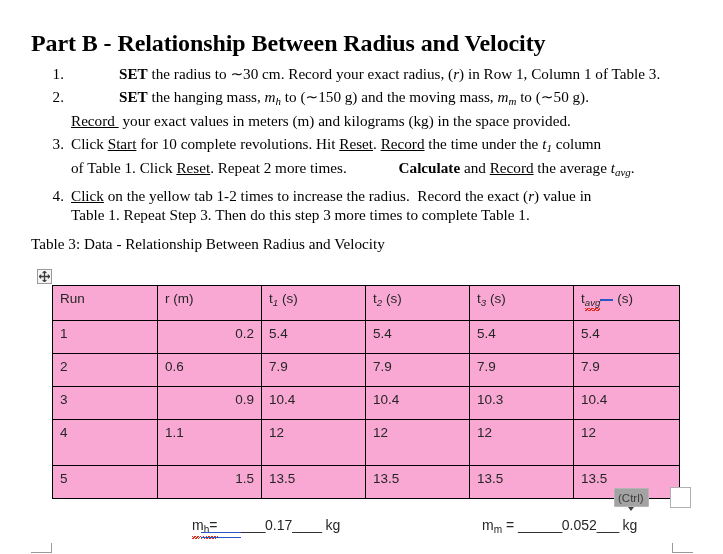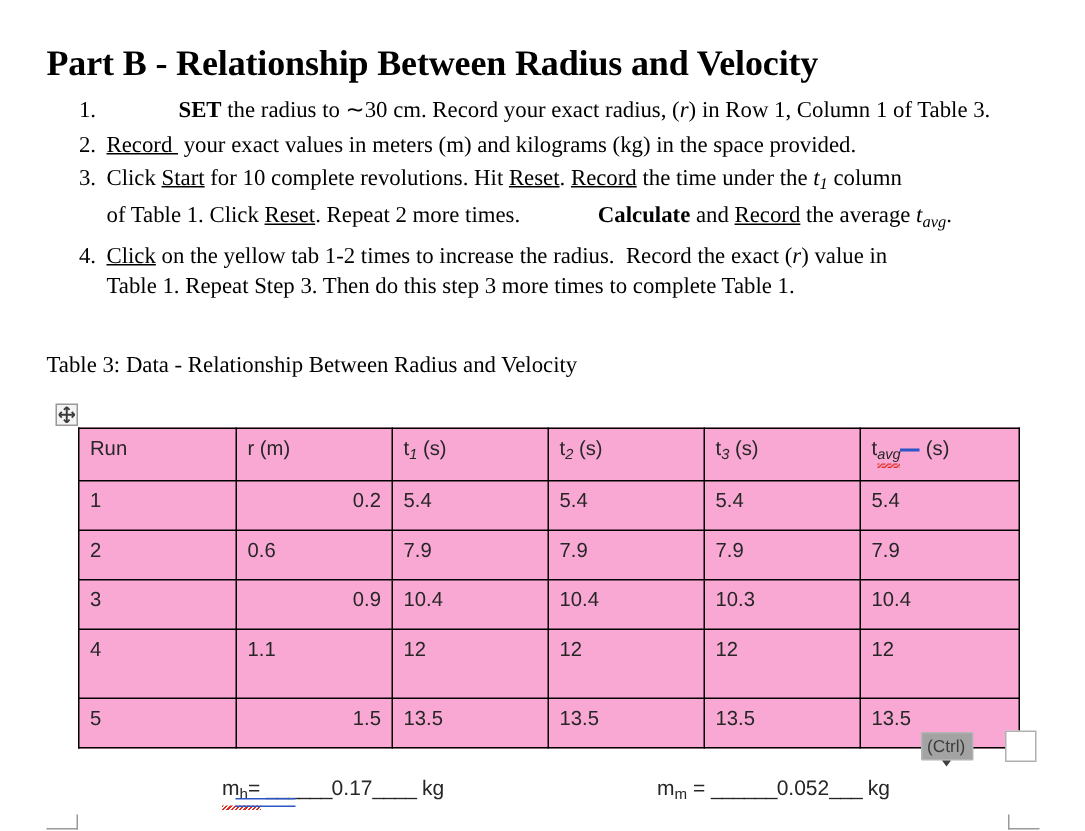--- a/index.html
+++ b/index.html
@@ -179,20 +179,21 @@
   }
 
   
   .mass-line {
     position: absolute;
     top: 517px;
     font-family: "Liberation Sans", sans-serif;
     font-size: 14px;
     color: #262626;
     white-space: nowrap;
+    margin-left: 44px;
   }
   .mass-h { left: 148px; }
   .mass-m { left: 438px; }
   .mass-line sub {
     font-size: 0.72em;
     vertical-align: -0.25em;
     font-style: normal;
   }
   .blank { letter-spacing: -0.5px; }
 
@@ -241,20 +242,21 @@
 <div class="steps">
   <div class="step">
     <span class="num">1.</span>
     <span class="body">
       <span class="line1"><span class="b">SET</span> the radius to ∼30 cm. Record your exact radius, (<span class="it">r</span>) in Row 1, Column 1 of Table 3.</span>
     </span>
   </div>
   <div class="step">
     <span class="num">2.</span>
     <span class="body">
+      <span class="line1"><span class="b">SET</span> the hanging mass, <span class="it">m<sub>h</sub></span> to (∼150 g) and the moving mass, <span class="it">m<sub>m</sub></span> to (∼50 g).</span>
       <span class="line2"><span class="u">Record&nbsp;</span> your exact values in meters (m) and kilograms (kg) in the space provided.</span>
     </span>
   </div>
   <div class="step">
     <span class="num">3.</span>
     <span class="body">
       <span class="line1">Click <span class="u">Start</span> for 10 complete revolutions. Hit <span class="u">Reset</span>. <span class="u">Record</span> the time under the <span class="it">t</span><sub>1</sub> column</span>
       <span class="line2">of Table 1. Click <span class="u">Reset</span>. Repeat 2 more times. <span class="b">Calculate</span> and <span class="u">Record</span> the average <span class="it">t<sub>avg</sub></span>.</span>
     </span>
   </div>

